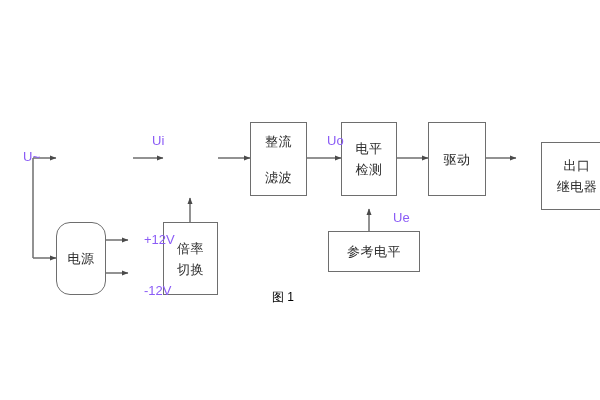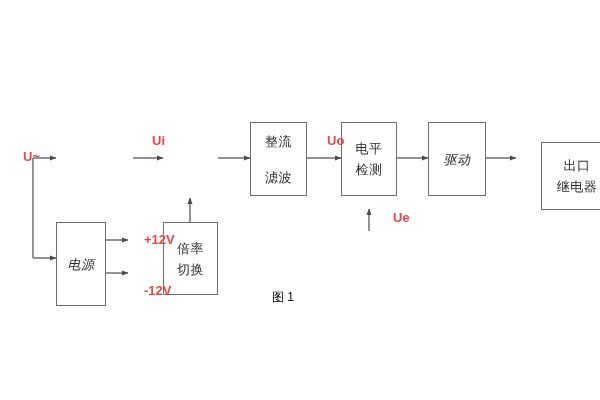--- a/index.html
+++ b/index.html
@@ -31,26 +31,26 @@
     color: #2b2b2b;
     font-size: 13px;
     line-height: 1.0;
   }
   .blk .ln {
     display: block;
     letter-spacing: 0.5px;
     margin: 4px 0;
     white-space: nowrap;
   }
-  .blk.one-line .ln { margin: 16px; font-style: italic; }
+  .blk.one-line .ln { margin: 16px; }
   .lbl {
     position: absolute;
-    color: #ef4444;
+    color: #8b5cf6;
     font-size: 13px;
-    font-weight: bold;
+    font-weight: normal;
     white-space: nowrap;
     line-height: 1;
     padding-left: 16px;
   }
   .cap {
     position: absolute;
     color: #000000;
     font-size: 12px;
     white-space: nowrap;
     line-height: 1;
@@ -99,21 +99,21 @@
     <path d="M369,231 L369,209" stroke="#6e6e6e" stroke-width="1.5" fill="none" marker-end="url(#arw)"></path>
 
     <path d="M106,240 L128,240" stroke="#6e6e6e" stroke-width="1.5" fill="none" marker-end="url(#arw)"></path>
 
     <path d="M106,273 L128,273" stroke="#6e6e6e" stroke-width="1.5" fill="none" marker-end="url(#arw)"></path>
   </svg>
 
   <div class="lbl" style="left:7px; top:150px;">U~</div>
 
 
-  <div class="blk one-line" style="left:56px; top:222px; width:50px; height:84px;">
+  <div class="blk one-line" style="left:56px; top:222px; width:50px; height:73px;border-radius:14px;">
     <span class="ln">电源</span>
   </div>
 
 
   <div class="blk" style="left:163px; top:222px; width:55px; height:73px;">
     <span class="ln">倍率</span>
     <span class="ln">切换</span>
   </div>
 
   <div class="blk" style="left:250px; top:122px; width:57px; height:74px;gap:15px;">
@@ -128,20 +128,23 @@
 
   <div class="blk one-line" style="left:428px; top:122px; width:58px; height:74px;">
     <span class="ln">驱动</span>
   </div>
 
   <div class="blk" style="left:541px; top:122px; width:72px; height:68px;margin-top:20px;">
     <span class="ln">出口</span>
     <span class="ln">继电器</span>
   </div>
 
+  <div class="blk one-line" style="left:328px; top:231px; width:92px; height:41px;">
+    <span class="ln">参考电平</span>
+  </div>
 
   <div class="lbl" style="left:136px; top:134px;">Ui</div>
 
   <div class="lbl" style="left:311px; top:134px;">Uo</div>
 
   <div class="lbl" style="left:377px; top:211px;">Ue</div>
 
   <div class="lbl" style="left:128px; top:233px;">+12V</div>
 
   <div class="lbl" style="left:128px; top:284px;">-12V</div>

